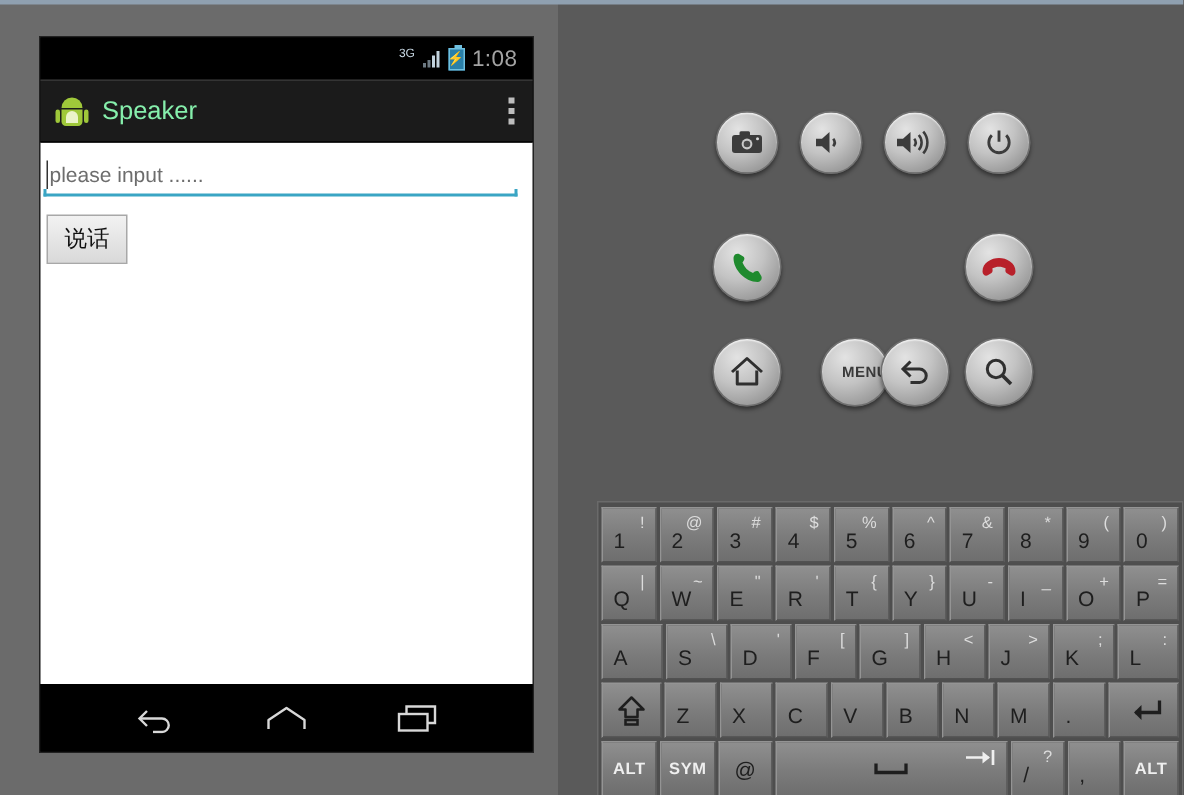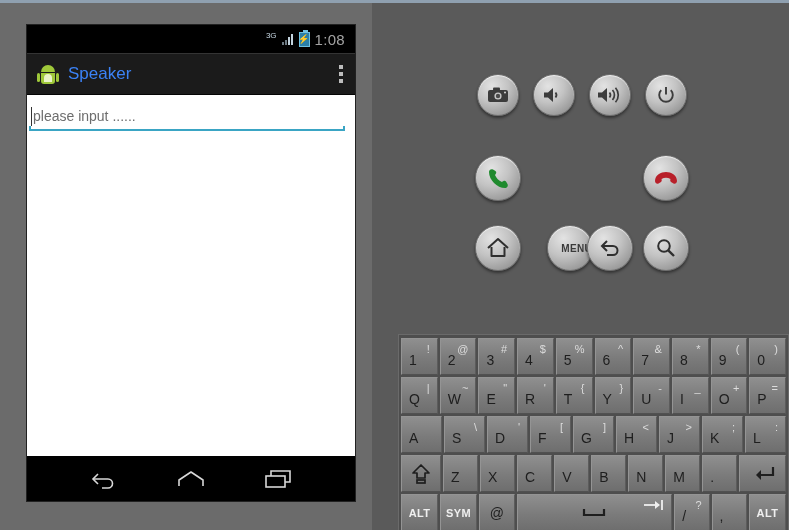--- a/index.html
+++ b/index.html
@@ -84,21 +84,21 @@
   #android-logo .arm-l,#android-logo .arm-r{
     position:absolute; top:11px; width:3px; height:9px;
     background:#9fc83a; border-radius:2px;
   }
   #android-logo .arm-l{ left:0; }
   #android-logo .arm-r{ right:0; }
   #android-logo .ant {
     position:absolute; width:8px; height:8px; top:12px; left:7px;
     background:#eaf3c9; border-radius:50% 50% 0 0;
   }
-  #app-title { color:#3b82f6; font-size:17px; }
+  #app-title { color:#86efac; font-size:17px; }
   #overflow-menu {
     position:absolute; right:12px; top:50%; transform:translateY(-50%);
     display:flex; flex-direction:column; gap:3px;
   }
   #overflow-menu span { width:4px; height:4px; background:#bdbdbd; display:block;}
 
   
   #app-content {
     height:calc(100% - 28px - 42px - 45px);
     background:#fff; padding:10px 8px 0 0;
@@ -237,20 +237,21 @@
             <span></span>
         </span>
       </div>
 
       <div id="app-content">
         <div id="input-wrap">
           <input id="text-input" type="text" placeholder="please input ......" style="">
           <div id="caret"></div>
           <div id="input-underline"></div>
         </div>
+        <button id="speak-button">说话</button>
       </div>
 
       <div id="nav-bar">
         <div class="nav-btn">
           <svg width="28" height="20" viewBox="0 0 28 20">
             <path d="M8 5 L3 10 L8 15" fill="none" stroke="#d8d8d8" stroke-width="1.6"></path>
             <path d="M3 10 H18 A4.5 4.5 0 0 1 18 19 H12" fill="none" stroke="#d8d8d8" stroke-width="1.6"></path>
           </svg>
         </div>
         <div class="nav-btn">

